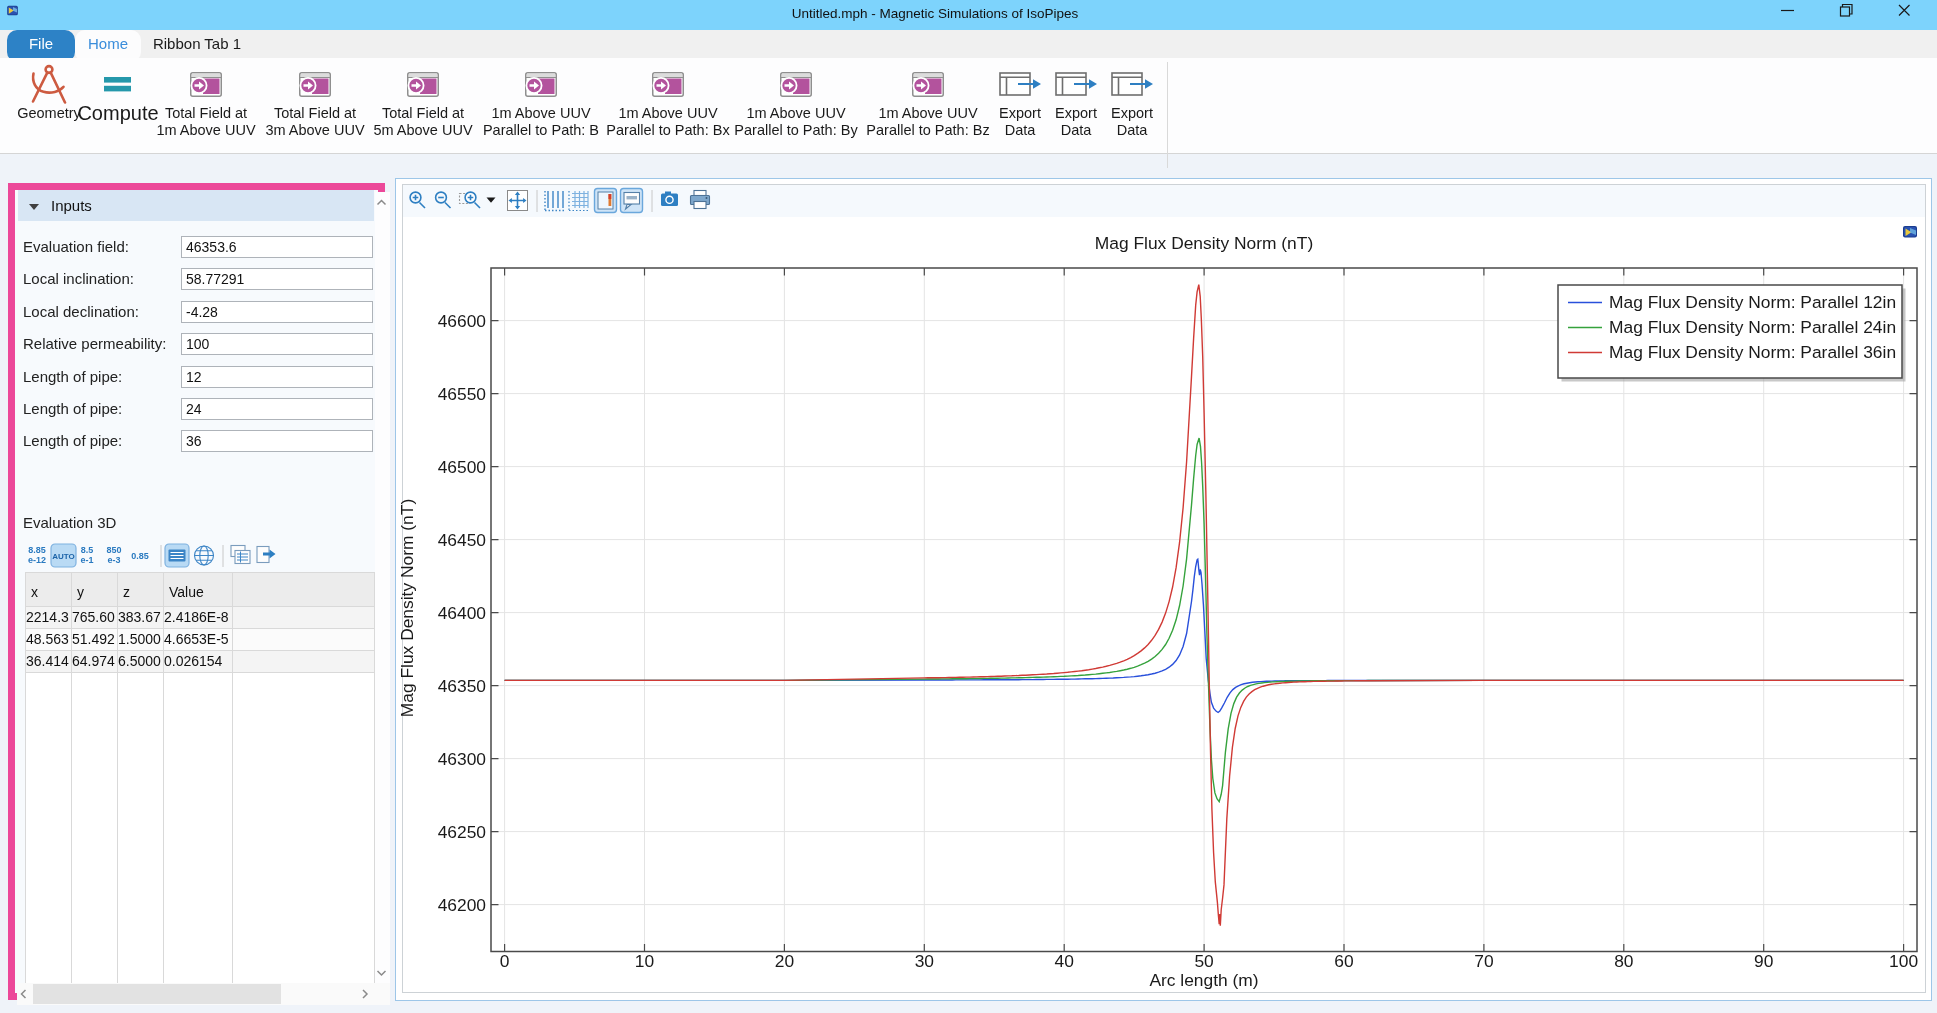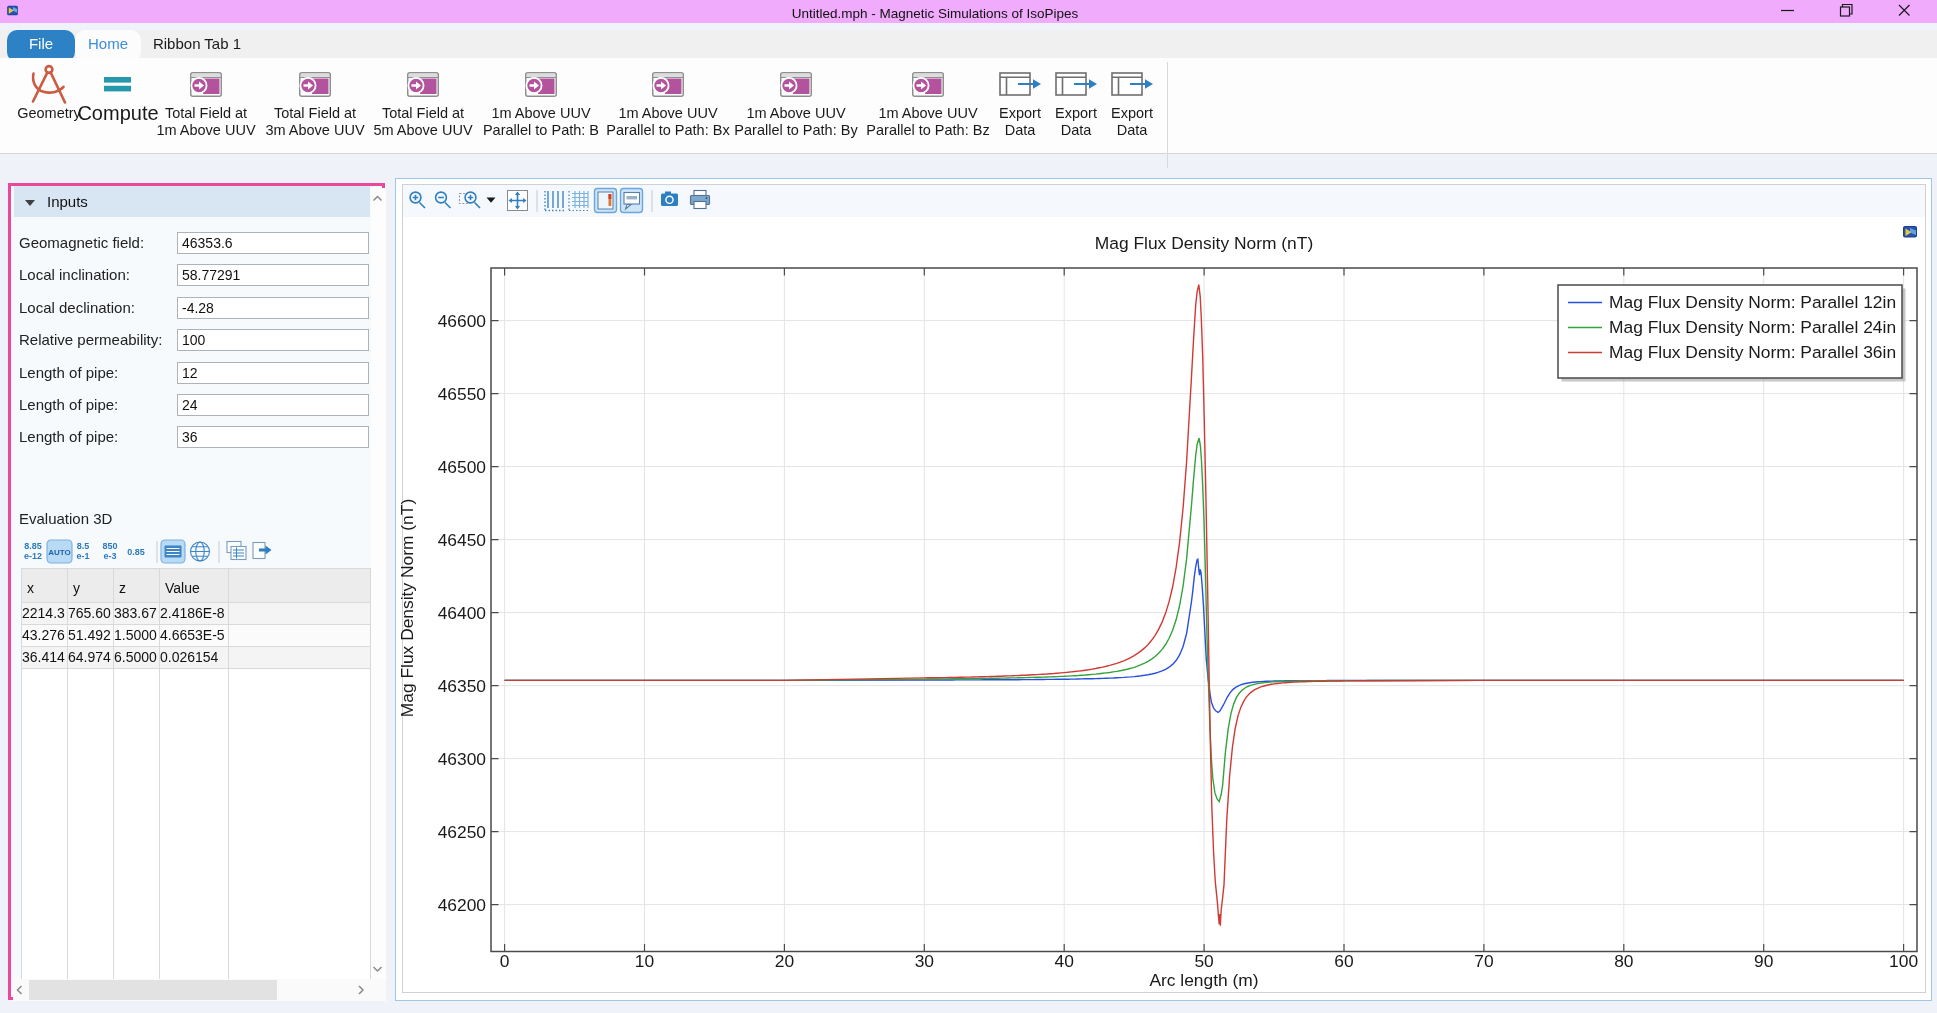--- a/index.html
+++ b/index.html
@@ -1,37 +1,37 @@
 <!DOCTYPE html>
 <html><head>
 <meta charset="utf-8">
 <style>
 * { margin:0; padding:0; box-sizing:border-box; }
 html,body { width:1937px; height:1013px; overflow:hidden; background:#eff3f9;
   font-family:"Liberation Sans", sans-serif; color:#1a1a1a; }
 .abs { position:absolute; }
 
-#titlebar { position:absolute; left:0; top:0; width:1937px; height:23px; background:#f0abfc; }
+#titlebar { position:absolute; left:0; top:0; width:1937px; height:30px; background:#7dd3fc; }
 #apptitle { position:absolute; left:0; top:0; width:1937px; height:30px; text-align:center;
   font-size:15px; line-height:27px; color:#111; }
 
 #tabbar { position:absolute; left:0; top:30px; width:1937px; height:28px; background:#f0f0f0; }
 .tab { position:absolute; top:0; height:32px; font-size:15px; line-height:28px; text-align:center;border-radius:10px; }
 #tab-file { left:7px; width:68px; background:#2d82c6; color:#ffffff; }
 #tab-home { left:75px; width:66px; background:#fcfcfd; color:#3a8ddb; }
 #tab-r1   { left:141px; width:112px; color:#1a1a1a; }
 
 #ribbon { position:absolute; left:0; top:58px; width:1937px; height:96px; background:#fdfdfe;
   border-bottom:1px solid #d5d5d5; }
 #mainlbl { position:absolute; left:0; top:94px; width:1167px; height:19px; text-align:center;
   font-size:14px; color:#5a5a5a; background:#fafafa; line-height:18px; }
 #rsep1 { position:absolute; left:1167px; top:4px; width:1px; height:106px; background:#d9d9d9; }
 
 #lpanel { position:absolute; left:8px; top:183px; width:377px; height:817px;
-  background:#f7fafd; border:3px solid #ec4899; }
+  background:#f7fafd; border:7px solid #ec4899; }
 .shead { position:absolute; left:3px; width:356px; height:31px; background:#d8e6f4;
   font-size:15px; line-height:31px; color:#111; }
 .shead .tri { display:inline-block; width:0; height:0; border-left:5px solid transparent;
   border-right:5px solid transparent; border-top:6px solid #404040; margin:0 12px 1px 11px; }
 .flabel { position:absolute; left:8px; font-size:15px; color:#222; height:21px; line-height:21px; }
 .finput { position:absolute; left:166px; width:192px; height:22px; background:#ffffff;
   border:1px solid #aeb3b9; font-size:14px; line-height:20px; padding-left:4px; color:#111; }
 .tline { position:absolute; background:#d9d9d9; }
 .tcell { position:absolute; font-size:14px; color:#111; line-height:21px; white-space:nowrap; overflow:hidden; }
 
@@ -160,21 +160,21 @@
 <rect x="1" y="1" width="30" height="22" fill="#ffffff" stroke="#6e6e6e" stroke-width="1.6"></rect>
 <path d="M1 5.2 L31 5.2 M7.5 5.2 L7.5 23" stroke="#6e6e6e" stroke-width="1.6"></path>
 <path d="M19 10.9 L34 10.9 L34 7.3 L42 12 L34 16.7 L34 13.1 L19 13.1 Z" fill="#2e7fc2"></path>
 </svg>
 <div class="abs" style="left:1092px;top:47px;width:80px;text-align:center;font-size:14.5px;line-height:16.5px;color:#1a1a1a;">Export<br>Data</div>
   <div id="rsep1"></div>
 </div>
 
 <div id="lpanel">
   <div class="shead" style="top:0px"><span class="tri"></span>Inputs</div>
-<div class="flabel" style="top:46px">Geomagnetic field:</div>
+<div class="flabel" style="top:46px">Evaluation field:</div>
 <div class="finput" style="top:46px">46353.6</div>
 <div class="flabel" style="top:78px">Local inclination:</div>
 <div class="finput" style="top:78px">58.77291</div>
 <div class="flabel" style="top:111px">Local declination:</div>
 <div class="finput" style="top:111px">-4.28</div>
 <div class="flabel" style="top:143px">Relative permeability:</div>
 <div class="finput" style="top:143px">100</div>
 <div class="flabel" style="top:176px">Length of pipe:</div>
 <div class="finput" style="top:176px">12</div>
 <div class="flabel" style="top:208px">Length of pipe:</div>
@@ -236,21 +236,21 @@
 <div class="tline" style="left:10px;top:482px;width:349px;height:1px;"></div>
 <div class="tcell" style="left:16px;top:392px;width:39px;">x</div>
 <div class="tcell" style="left:62px;top:392px;width:39px;">y</div>
 <div class="tcell" style="left:108px;top:392px;width:39px;">z</div>
 <div class="tcell" style="left:154px;top:392px;width:62px;">Value</div>
 <div class="tcell" style="left:223px;top:392px;width:135px;"></div>
 <div class="tcell" style="left:11px;top:417px;width:45px;">2214.3</div>
 <div class="tcell" style="left:57px;top:417px;width:45px;">765.60</div>
 <div class="tcell" style="left:103px;top:417px;width:45px;">383.67</div>
 <div class="tcell" style="left:149px;top:417px;width:68px;">2.4186E-8</div>
-<div class="tcell" style="left:11px;top:439px;width:45px;">43.276</div>
+<div class="tcell" style="left:11px;top:439px;width:45px;">48.563</div>
 <div class="tcell" style="left:57px;top:439px;width:45px;">51.492</div>
 <div class="tcell" style="left:103px;top:439px;width:45px;">1.5000</div>
 <div class="tcell" style="left:149px;top:439px;width:68px;">4.6653E-5</div>
 <div class="tcell" style="left:11px;top:461px;width:45px;">36.414</div>
 <div class="tcell" style="left:57px;top:461px;width:45px;">64.974</div>
 <div class="tcell" style="left:103px;top:461px;width:45px;">6.5000</div>
 <div class="tcell" style="left:149px;top:461px;width:68px;">0.026154</div>
 <div class="abs" style="left:360px;top:2px;width:15px;height:791px;background:#fdfdfe;"></div>
 <svg class="abs" style="left:358px;top:2px" width="17" height="792" viewBox="0 0 17 792">
 <path d="M4.5 12.5 L8.5 8.5 L12.5 12.5" fill="none" stroke="#8a8a8a" stroke-width="1.5"></path>

